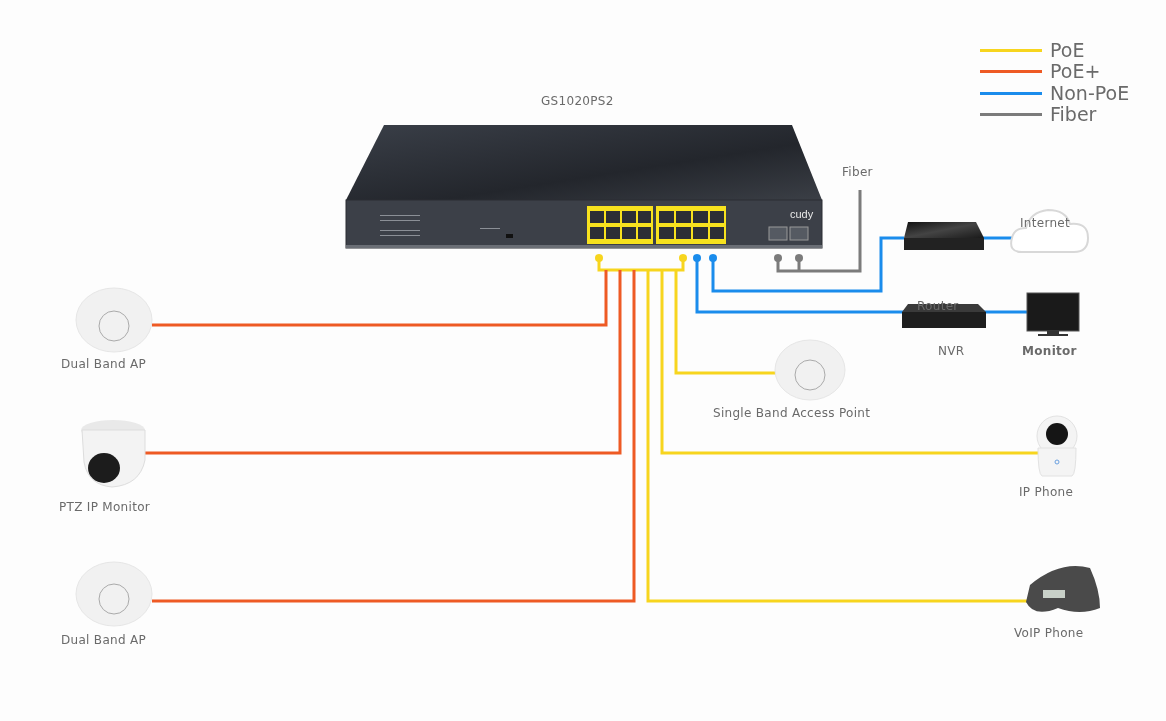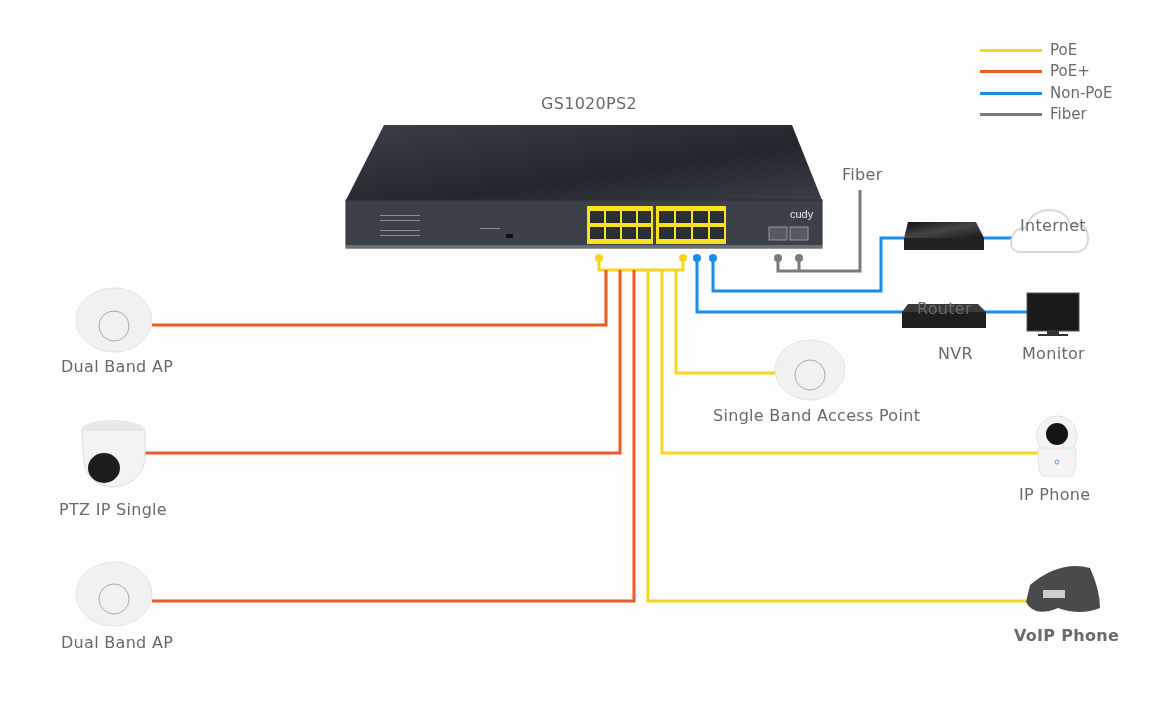--- a/index.html
+++ b/index.html
@@ -1,20 +1,20 @@
 <!DOCTYPE html>
 <html><head>
 <meta charset="utf-8">
 <style>
   html,body{margin:0;padding:0;background:#fdfdfd;}
   body{width:1166px;height:721px;position:relative;overflow:hidden;font-family:"DejaVu Sans","Liberation Sans",sans-serif;color:#666;}
-  .lbl{position:absolute;font-size:16px;color:#6a6a6a;white-space:nowrap;letter-spacing:0.3px;}
+  .lbl{position:absolute;font-size:12px;color:#6a6a6a;white-space:nowrap;letter-spacing:0.3px;}
   .legend-row{position:absolute;left:980px;display:flex;align-items:center;height:20px;}
   .legend-row .swatch{width:62px;height:3px;margin-right:8px;}
-  .legend-row span.t{font-size:15px;color:#6a6a6a;}
+  .legend-row span.t{font-size:19px;color:#6a6a6a;}
   svg#wires{position:absolute;left:0;top:0;}
 </style>
 </head>
 <body>
 
 <div>
   <div class="legend-row" style="top:40px">
     <div class="swatch" style="background:#f7d51e"></div>
     <span class="t">PoE</span>
   </div>
@@ -164,19 +164,19 @@
   <g>
     <path d="M1030 585 Q1060 560 1090 568 Q1100 590 1100 608 Q1080 616 1058 608 Q1034 618 1026 602 Z" fill="#4a4a4a"></path>
     <rect x="1043" y="590" width="22" height="8" fill="#c8d0c8"></rect>
   </g>
 </svg>
 
 <div class="lbl" style="left:842px;top:165px;">Fiber</div>
 <div class="lbl" style="left:917px;top:262px;margin-top:37px;">Router</div>
 <div class="lbl" style="left:1020px;top:216px;">Internet</div>
 <div class="lbl" style="left:938px;top:344px;">NVR</div>
-<div class="lbl" style="left:1022px;top:344px;">Monitor</div>
+<div class="lbl" style="left:1022px;top:344px;font-weight:bold;">Monitor</div>
 <div class="lbl" style="left:61px;top:357px;">Dual Band AP</div>
-<div class="lbl" style="left:59px;top:500px;">PTZ IP Single</div>
+<div class="lbl" style="left:59px;top:500px;">PTZ IP Monitor</div>
 <div class="lbl" style="left:61px;top:633px;">Dual Band AP</div>
 <div class="lbl" style="left:713px;top:406px;text-align:center;">Single Band Access Point</div>
 <div class="lbl" style="left:1019px;top:485px;">IP Phone</div>
-<div class="lbl" style="left:1014px;top:626px;font-weight:bold;">VoIP Phone</div>
+<div class="lbl" style="left:1014px;top:626px;">VoIP Phone</div>
 
 </body></html>

